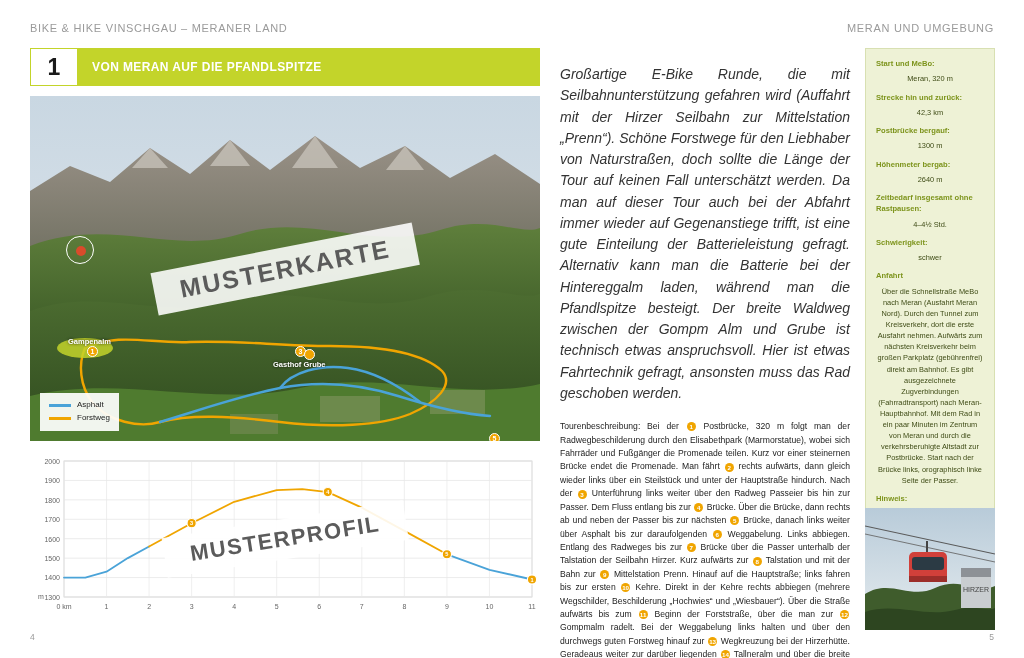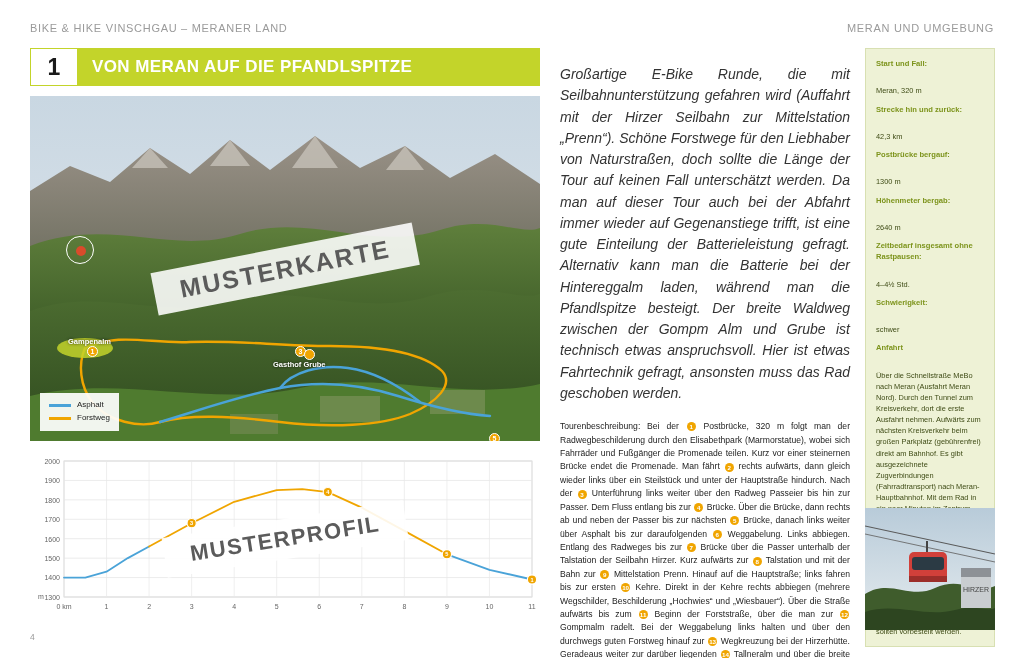--- a/index.html
+++ b/index.html
@@ -33,21 +33,21 @@
     display:flex; align-items:stretch; height:38px; background:#c3d42a;
   }
   .chapter-num {
     width:48px; background:#ffffff; color:#1a1a1a;
     display:flex; align-items:center; justify-content:center;
     font-size:23px; font-weight:bold;
     border:1px solid #c3d42a;
   }
   .chapter-title {
     flex:1; display:flex; align-items:center; padding-left:14px;
-    color:#ffffff; font-size:17px; font-weight:bold; letter-spacing:0.4px;
+    color:#ffffff; font-size:12px; font-weight:bold; letter-spacing:0.4px;
     text-transform:uppercase;
   }
 
   
   .map {
     position:relative; margin-top:10px; width:510px; height:345px;
     overflow:hidden; background:#4a6b33;
   }
   .map svg { position:absolute; inset:0; }
   .map-legend {
@@ -116,21 +116,21 @@
     margin-top:10px; font-size:8px; font-style:italic; color:#555; text-align:right;
   }
 
   
   .info-box {
     position:absolute; left:865px; top:48px; width:130px;
     background:#eef2d6; border:1px solid #d8e0b2;
     padding:9px 10px; font-size:7.4px; line-height:1.5; color:#3d4a14;
   }
   .info-box h4 { margin:0 0 1px 0; font-size:7.6px; color:#7d941c; }
-  .info-box p  { margin:16px 0 7px 0; }
+  .info-box p  { margin:4px 0 7px 0;text-align:center; }
   .info-box .last { margin-bottom:0; }
 
   .photo {
     position:absolute; left:865px; top:508px; width:130px; height:122px;
     overflow:hidden; background:#8fa9c2;
   }
   .photo svg { position:absolute; inset:0; }
 </style>
 </head>
 <body>
@@ -289,21 +289,21 @@
   <div class="mid-col">
 
     <div class="intro">Großartige E-Bike Runde, die mit Seilbahnunterstützung gefahren wird (Auffahrt mit der Hirzer Seilbahn zur Mittelstation „Prenn“). Schöne Forstwege für den Liebhaber von Naturstraßen, doch sollte die Länge der Tour auf keinen Fall unterschätzt werden. Da man auf dieser Tour auch bei der Abfahrt immer wieder auf Gegenanstiege trifft, ist eine gute Einteilung der Batterieleistung gefragt. Alternativ kann man die Batterie bei der Hintereggalm laden, während man die Pfandlspitze besteigt. Der breite Waldweg zwischen der Gompm Alm und Grube ist technisch etwas anspruchsvoll. Hier ist etwas Fahrtechnik gefragt, ansonsten muss das Rad geschoben werden.</div>
 
     <div class="desc" id="route-desc">Tourenbeschreibung: Bei der <span class="wp">1</span> Postbrücke, 320 m folgt man der Radwegbeschilderung durch den Elisabethpark (Marmorstatue), wobei sich Fahrräder und Fußgänger die Promenade teilen. Kurz vor einer steinernen Brücke endet die Promenade. Man fährt <span class="wp">2</span> rechts aufwärts, dann gleich wieder links über ein Steilstück und unter der Hauptstraße hindurch. Nach der <span class="wp">3</span> Unterführung links weiter über den Radweg Passeier bis hin zur Passer. Dem Fluss entlang bis zur <span class="wp">4</span> Brücke. Über die Brücke, dann rechts ab und neben der Passer bis zur nächsten <span class="wp">5</span> Brücke, danach links weiter über Asphalt bis zur daraufolgenden <span class="wp">6</span> Weggabelung. Links abbiegen. Entlang des Radweges bis zur <span class="wp">7</span> Brücke über die Passer unterhalb der Talstation der Seilbahn Hirzer. Kurz aufwärts zur <span class="wp">8</span> Talstation und mit der Bahn zur <span class="wp">9</span> Mittelstation Prenn. Hinauf auf die Hauptstraße; links fahren bis zur ersten <span class="wp">10</span> Kehre. Direkt in der Kehre rechts abbiegen (mehrere Wegschilder, Beschilderung „Hochwies“ und „Wiesbauer“). Über die Straße aufwärts bis zum <span class="wp">11</span> Beginn der Forststraße, über die man zur <span class="wp">12</span> Gompmalm radelt. Bei der Weggabelung links halten und über den durchwegs guten Forstweg hinauf zur <span class="wp">13</span> Wegkreuzung bei der Hirzerhütte. Geradeaus weiter zur darüber liegenden <span class="wp">14</span> Tallneralm und über die breite Naturstraße zur <span class="wp">15</span> Hintereggalm (→ <span style="color: rgb(74, 122, 30);">🚶</span> Hintereggalm – Pfandlspitze).</div>
 
     <div class="caption">Hirzer-Seilbahn</div>
   </div>
 
   <div class="info-box" id="info-box">
-      <h4>Start und Fall:</h4>
+      <h4>Start und MeBo:</h4>
       <p>Meran, 320 m</p>
       <h4>Strecke hin und zurück:</h4>
       <p>42,3 km</p>
       <h4>Postbrücke bergauf:</h4>
       <p>1300 m</p>
       <h4>Höhenmeter bergab:</h4>
       <p>2640 m</p>
       <h4>Zeitbedarf insgesamt ohne Rastpausen:</h4>
       <p>4–4½ Std.</p>
       <h4>Schwierigkeit:</h4>

